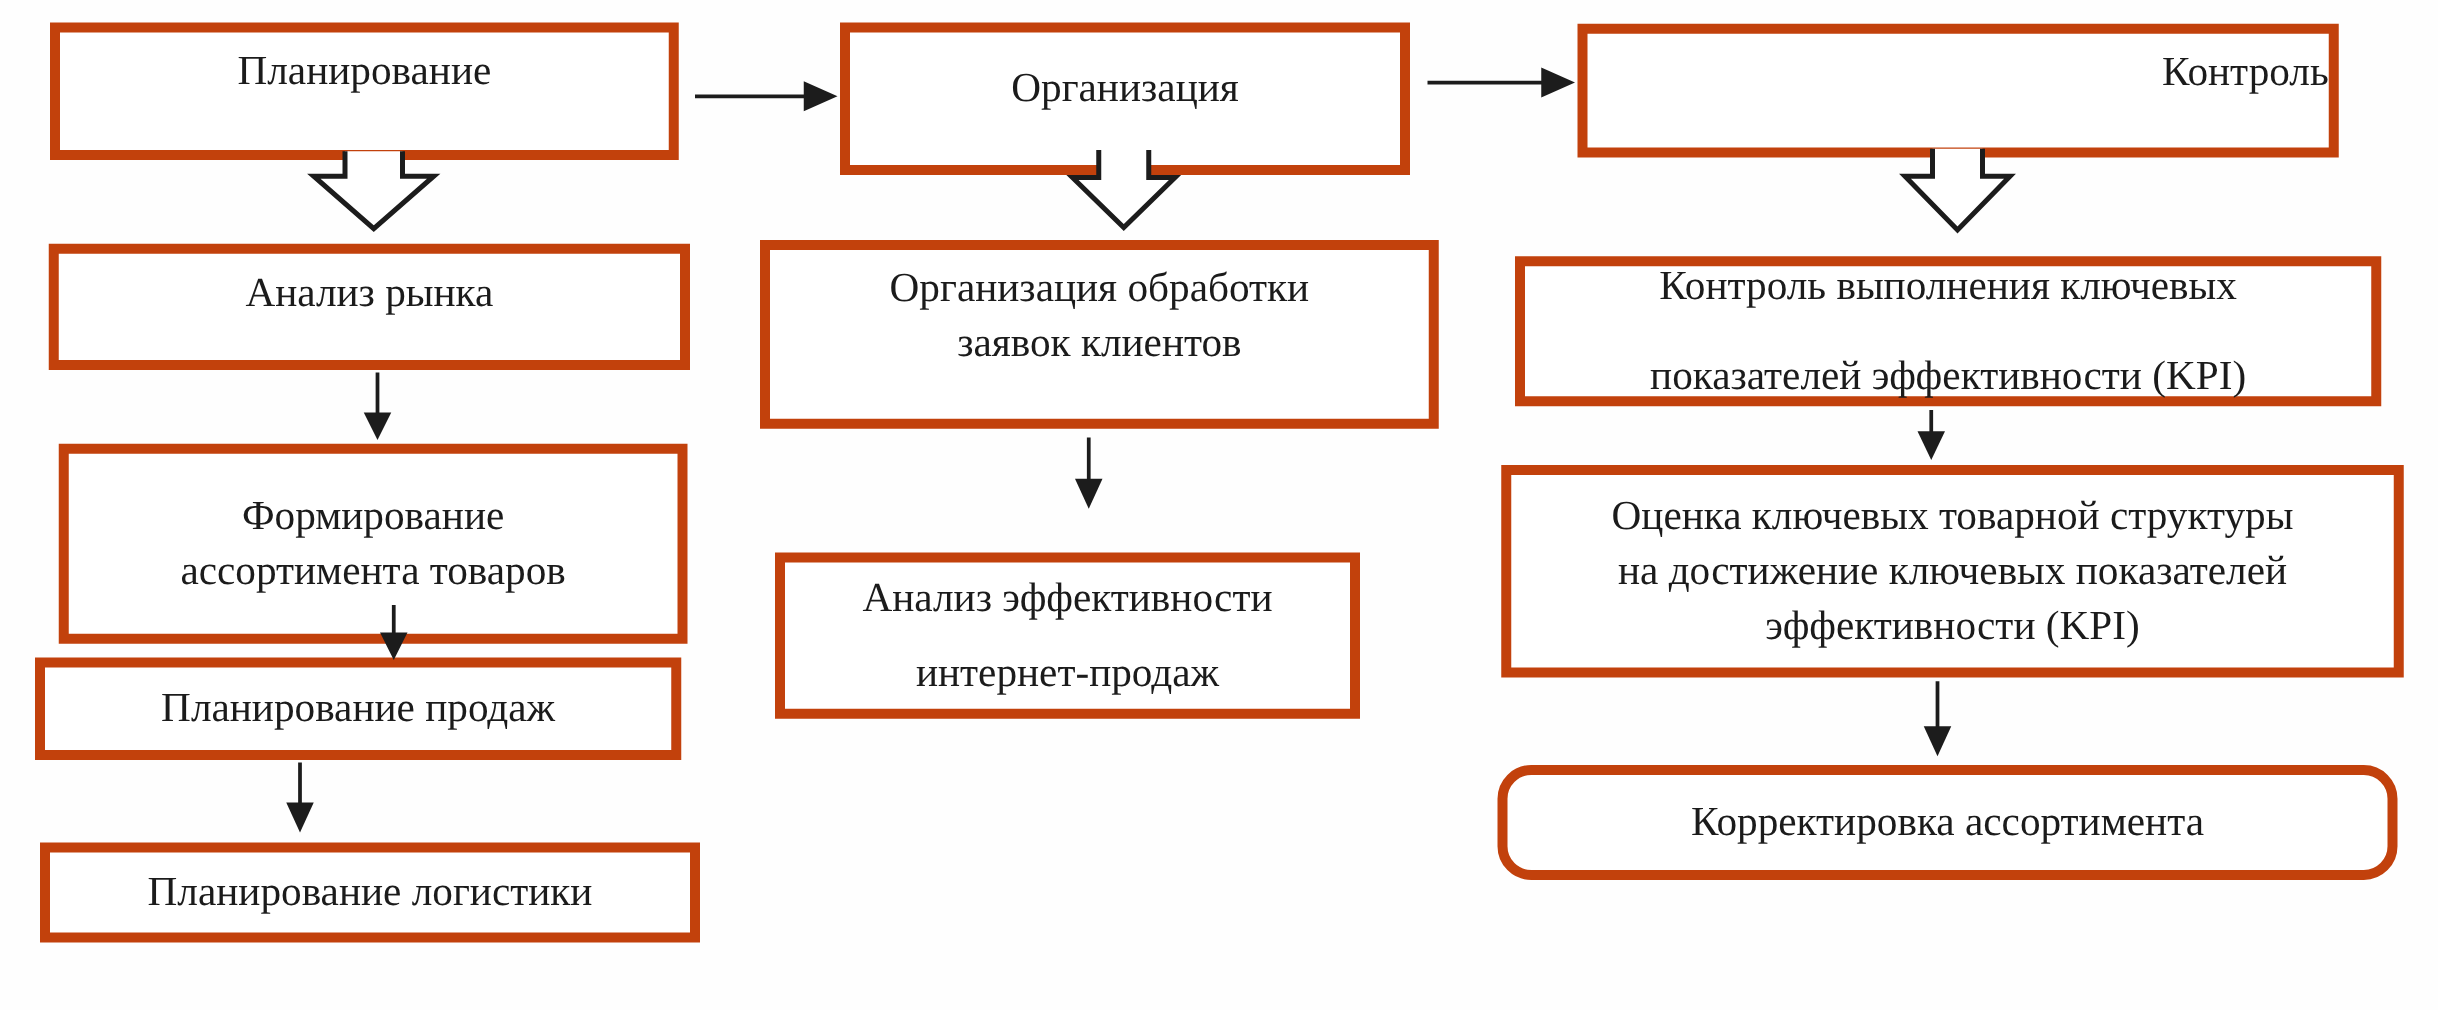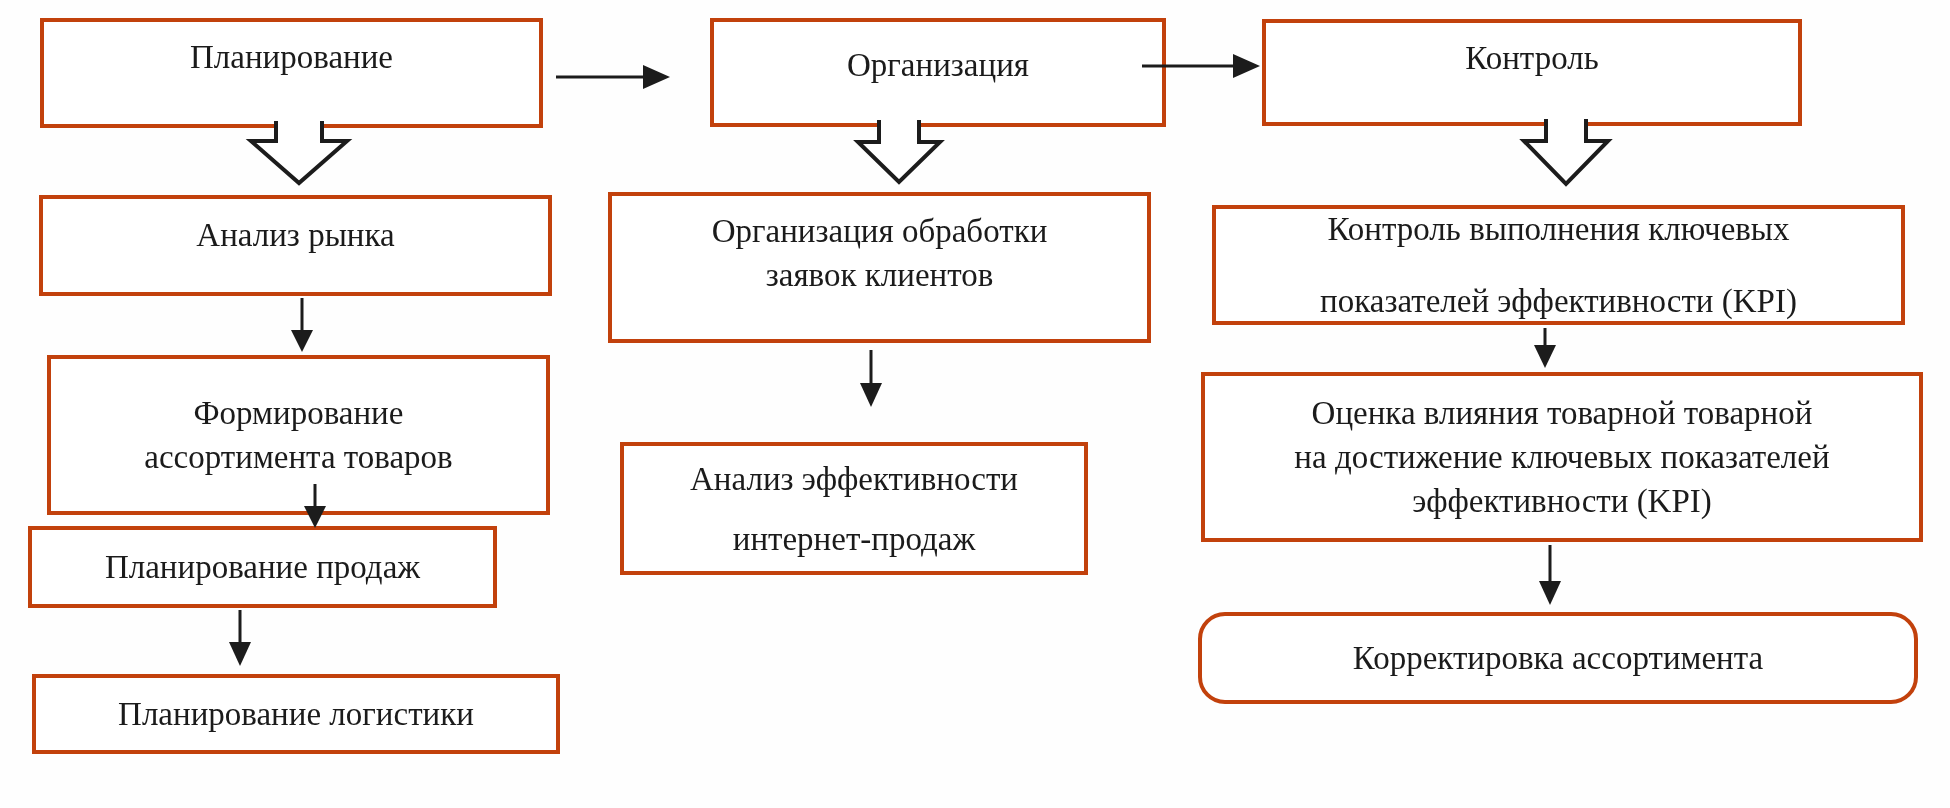--- a/index.html
+++ b/index.html
@@ -12,21 +12,21 @@
     position:relative;
     width:1950px;
     height:808px;
     background:#fefefe;
     overflow:hidden;
   }
   .box{
     position:absolute;
     box-sizing:border-box;
     background:#ffffff;
-    border:4px solid #c2410c;
+    border:8px solid #c2410c;
     display:flex;
     flex-direction:column;
     align-items:center;
     justify-content:center;
     text-align:center;
     font-size:33px;
     line-height:44px;
     z-index:1;
   }
   .box .ln{display:block;white-space:nowrap;}
@@ -52,53 +52,53 @@
 
   <div class="box" style="left:39px;top:195px;width:513px;height:101px;padding-bottom:22px;">
     <span class="ln">Анализ рынка</span>
   </div>
 
   <div class="box" style="left:47px;top:355px;width:503px;height:160px;">
     <span class="ln">Формирование</span>
     <span class="ln">ассортимента товаров</span>
   </div>
 
-  <div class="box" style="left:28px;top:526px;width:469px;height:82px;justify-content:center;">
+  <div class="box" style="left:28px;top:526px;width:517px;height:82px;justify-content:center;">
     <span class="ln">Планирование продаж</span>
   </div>
 
   <div class="box" style="left:32px;top:674px;width:528px;height:80px;">
     <span class="ln">Планирование логистики</span>
   </div>
 
-  <div class="box" style="left:672px;top:18px;width:456px;height:109px;padding-bottom:16px;margin-left:38px;">
+  <div class="box" style="left:672px;top:18px;width:456px;height:122px;padding-bottom:16px;">
     <span class="ln">Организация</span>
   </div>
 
   <div class="box" style="left:608px;top:192px;width:543px;height:151px;padding-bottom:30px;">
     <span class="ln">Организация обработки</span>
     <span class="ln">заявок клиентов</span>
   </div>
 
   <div class="box" style="left:620px;top:442px;width:468px;height:133px;gap:16px;">
     <span class="ln">Анализ эффективности</span>
     <span class="ln">интернет-продаж</span>
   </div>
 
-  <div class="box" style="left:1262px;top:19px;width:540px;height:107px;padding-bottom:30px;">
+  <div class="box" style="left:1262px;top:19px;width:609px;height:107px;padding-bottom:30px;align-items:flex-end;">
     <span class="ln">Контроль</span>
   </div>
 
   <div class="box" style="left:1212px;top:205px;width:693px;height:120px;gap:28px;">
     <span class="ln">Контроль выполнения ключевых</span>
     <span class="ln">показателей эффективности (KPI)</span>
   </div>
 
   <div class="box" style="left:1201px;top:372px;width:722px;height:170px;">
-    <span class="ln">Оценка влияния товарной товарной</span>
+    <span class="ln">Оценка ключевых товарной структуры</span>
     <span class="ln">на достижение ключевых показателей</span>
     <span class="ln">эффективности (KPI)</span>
   </div>
 
   <div class="box" style="left:1198px;top:612px;width:720px;height:92px;border-radius:27px;">
     <span class="ln">Корректировка ассортимента</span>
   </div>
 
   <svg id="arrows" viewBox="0 0 1950 808" aria-hidden="true">
 

